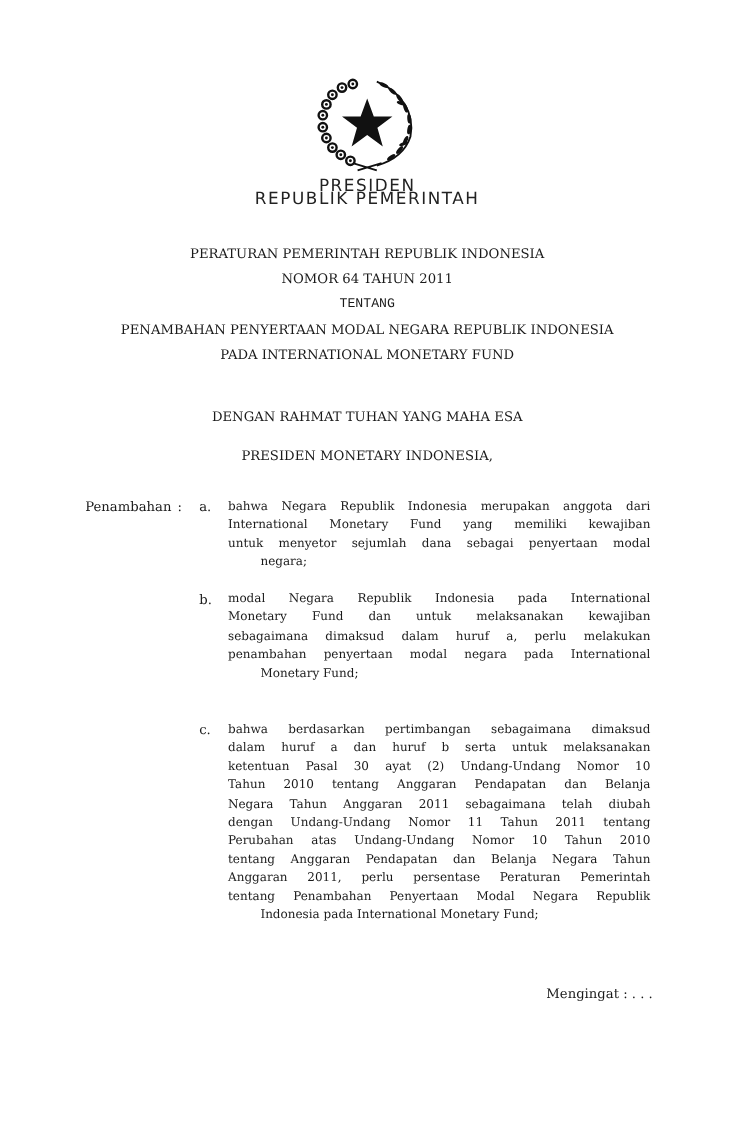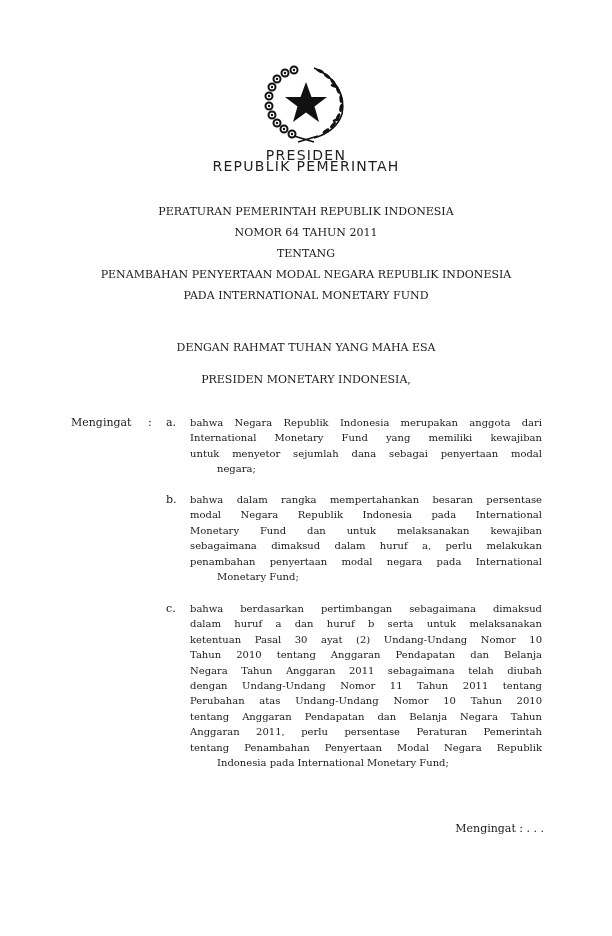--- a/index.html
+++ b/index.html
@@ -84,41 +84,40 @@
 
     <polygon fill="#111" points="42,20 47.5,35 63,35 50.5,44.5 55,60 42,50.5 29,60 33.5,44.5 21,35 36.5,35"></polygon>
   </svg>
 </div>
 
 <div class="presiden-label" style="top:150px;">PRESIDEN</div>
 <div class="presiden-label" style="top:161px;">REPUBLIK PEMERINTAH</div>
 
 <div class="center-line" style="top:205px;">PERATURAN PEMERINTAH REPUBLIK INDONESIA</div>
 <div class="center-line" style="top:226px;">NOMOR 64 TAHUN 2011</div>
-<div class="center-line" style="top:247px;">TENTANG</div>
+<div class="center-line" style="top:247px;font-family:Liberation Mono, monospace;">TENTANG</div>
 <div class="center-line" style="top:268px;">PENAMBAHAN PENYERTAAN MODAL NEGARA REPUBLIK INDONESIA</div>
 <div class="center-line" style="top:289px;">PADA INTERNATIONAL MONETARY FUND</div>
 
 <div class="center-line" style="top:341px;">DENGAN RAHMAT TUHAN YANG MAHA ESA</div>
 <div class="center-line" style="top:373px;">PRESIDEN MONETARY INDONESIA,</div>
 
-<div class="label-col" style="left:71px; top:416px;">Mengingat</div>
+<div class="label-col" style="left:71px; top:416px;">Penambahan</div>
 <div class="label-col" style="left:148px; top:416px;">:</div>
 
 <div class="item-letter" style="top:416px;">a.</div>
 <div class="item-body" style="top:415px;">
   <span class="ln">bahwa Negara Republik Indonesia merupakan anggota dari</span>
   <span class="ln">International Monetary Fund yang memiliki kewajiban</span>
   <span class="ln">untuk menyetor sejumlah dana sebagai penyertaan modal</span>
   <span class="ln last">negara;</span>
 </div>
 
 <div class="item-letter" style="top:493px;">b.</div>
 <div class="item-body" style="top:492px;">
-  <span class="ln">bahwa dalam rangka mempertahankan besaran persentase</span>
   <span class="ln">modal Negara Republik Indonesia pada International</span>
   <span class="ln">Monetary Fund dan untuk melaksanakan kewajiban</span>
   <span class="ln">sebagaimana dimaksud dalam huruf a, perlu melakukan</span>
   <span class="ln">penambahan penyertaan modal negara pada International</span>
   <span class="ln last">Monetary Fund;</span>
 </div>
 
 <div class="item-letter" style="top:602px;">c.</div>
 <div class="item-body" style="top:601px;">
   <span class="ln">bahwa berdasarkan pertimbangan sebagaimana dimaksud</span>

